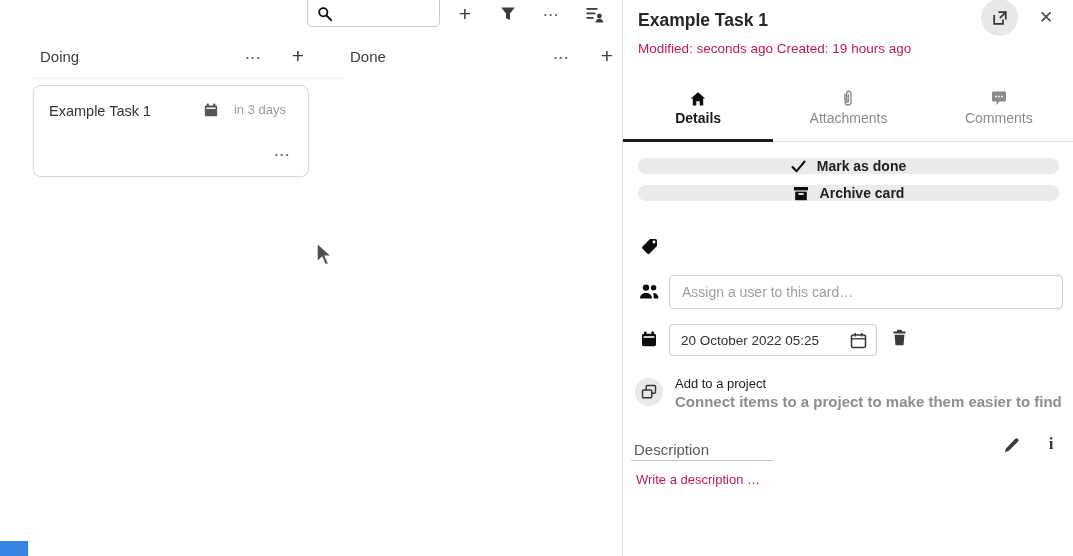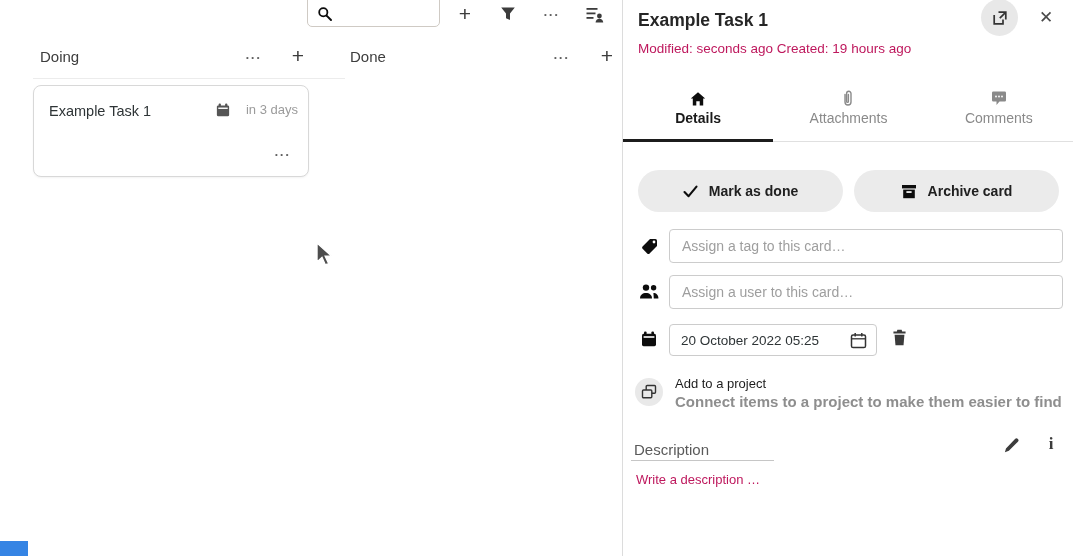--- a/index.html
+++ b/index.html
@@ -17,21 +17,21 @@
   .tool-ic { position:absolute; cursor:pointer; display:flex; align-items:center; justify-content:center; }
   .plus { font-size:21px; line-height:20px; color:#3c3c3c; font-weight:400; }
   .dots { font-size:8px; letter-spacing:2.5px; color:#5e5e5e; white-space:nowrap; }
 
   .col-title { position:absolute; font-size:15px; color:#3d3d3d; }
   .col-sep { position:absolute; height:1px; background:#ececec; }
 
   .card { position:absolute; left:33px; top:85px; width:276px; height:92px; background:#fff;
     border:1px solid #d8d8d8; border-radius:8px; box-shadow:0 1px 2px rgba(0,0,0,.05); }
   .card-title { position:absolute; left:15px; top:17px; font-size:14.5px; color:#2e3436; }
-  .card-due { position:absolute; right:10px; top:16px; display:flex; align-items:center; gap:16px; }
+  .card-due { position:absolute; right:22px; top:16px; display:flex; align-items:center; gap:16px; }
   .card-due span { font-size:13px; color:#9b9b9b; }
   .card-more { position:absolute; right:12px; bottom:15px; }
 
   .cursor { position:absolute; left:313px; top:241px; pointer-events:none; }
   .accent-block { position:absolute; left:0; top:541px; width:28px; height:15px; }
 
   
   .panel { position:absolute; left:622px; top:0; width:451px; height:556px;
     background:#fff; border-left:1px solid #dcdcdc; }
   .panel-title { position:absolute; left:15px; top:10px; font-size:17.5px; font-weight:700; color:#262626; }
@@ -42,21 +42,21 @@
     align-items:center; justify-content:center; font-size:17px; color:#4a4a4a; cursor:pointer; }
 
   .tabs { position:absolute; left:0; top:82px; width:451px; height:60px; display:flex;
     border-bottom:1px solid #e0e0e0; }
   .tab { flex:1; display:flex; flex-direction:column; align-items:center; cursor:pointer; position:relative; }
   .tab .t-ic { margin-top:8px; height:17px; display:flex; align-items:center; }
   .tab .t-label { margin-top:3px; font-size:14px; color:#8a8a8a; }
   .tab.active .t-label { color:#1a1a1a; font-weight:700; }
   .tab.active::after { content:""; position:absolute; left:0; right:0; bottom:-1px; height:3px; background:#1c1c1c; }
 
-  .actions { position:absolute; left:15px; top:170px; width:421px; display:flex; gap:11px; }
+  .actions { position:absolute; left:15px; top:158px; width:421px; display:flex; gap:11px;flex-direction:column; }
   .pill-btn { flex:1; height:42px; background:#ebebeb; border:none; border-radius:21px;
     display:flex; align-items:center; justify-content:center; gap:11px; cursor:pointer;
     font-family:inherit; font-size:14px; font-weight:700; color:#202020; }
 
   .row-ic { position:absolute; }
   .assign-input { position:absolute; left:46px; width:394px; height:34px; border:1px solid #ccc;
     border-radius:4px; padding:0 12px; font-family:inherit; font-size:14px; color:#2e3436; outline:none; }
   .assign-input::placeholder { color:#9e9e9e; opacity:1; }
 
   .date-box { position:absolute; left:46px; top:324px; width:208px; height:32px; border:1px solid #ccc;
@@ -213,21 +213,20 @@
           <rect x="5.4" y="7.2" width="5.2" height="1.7" fill="#fff"></rect>
         </svg>
         <span>Archive card</span>
       </button>
     </div>
 
     <svg class="row-ic" style="left:18px; top:237px;" width="18" height="18" viewBox="0 0 18 18">
       <path d="M1.6 9.4 L9 2 h5.4 A1.6 1.6 0 0 1 16 3.6 V9 L8.6 16.4 a1.7 1.7 0 0 1-2.4 0 L1.6 11.8 a1.7 1.7 0 0 1 0-2.4 Z" fill="#0d0d0d"></path>
       <circle cx="13" cy="5" r="1.4" fill="#fff"></circle>
     </svg>
-    <input class="assign-input" style="top: 229px;" type="text" placeholder="Assign a tag to this card…">
 
     <svg class="row-ic" style="left:16px; top:283px;" width="20" height="17" viewBox="0 0 20 17">
       <circle cx="7" cy="4.6" r="3.2" fill="#0d0d0d"></circle>
       <path d="M1 15.5 c0-3.4 2.6-5.4 6-5.4 s6 2 6 5.4 z" fill="#0d0d0d"></path>
       <circle cx="14.6" cy="4.8" r="2.7" fill="#0d0d0d"></circle>
       <path d="M14.4 10.1 c2.9 0 5 1.9 5 5.4 h-4.6" fill="#0d0d0d"></path>
     </svg>
     <input class="assign-input" style="top: 275px;" type="text" placeholder="Assign a user to this card…">
 
     <svg class="row-ic" style="left:18px; top:331px;" width="16" height="16" viewBox="0 0 16 16">

